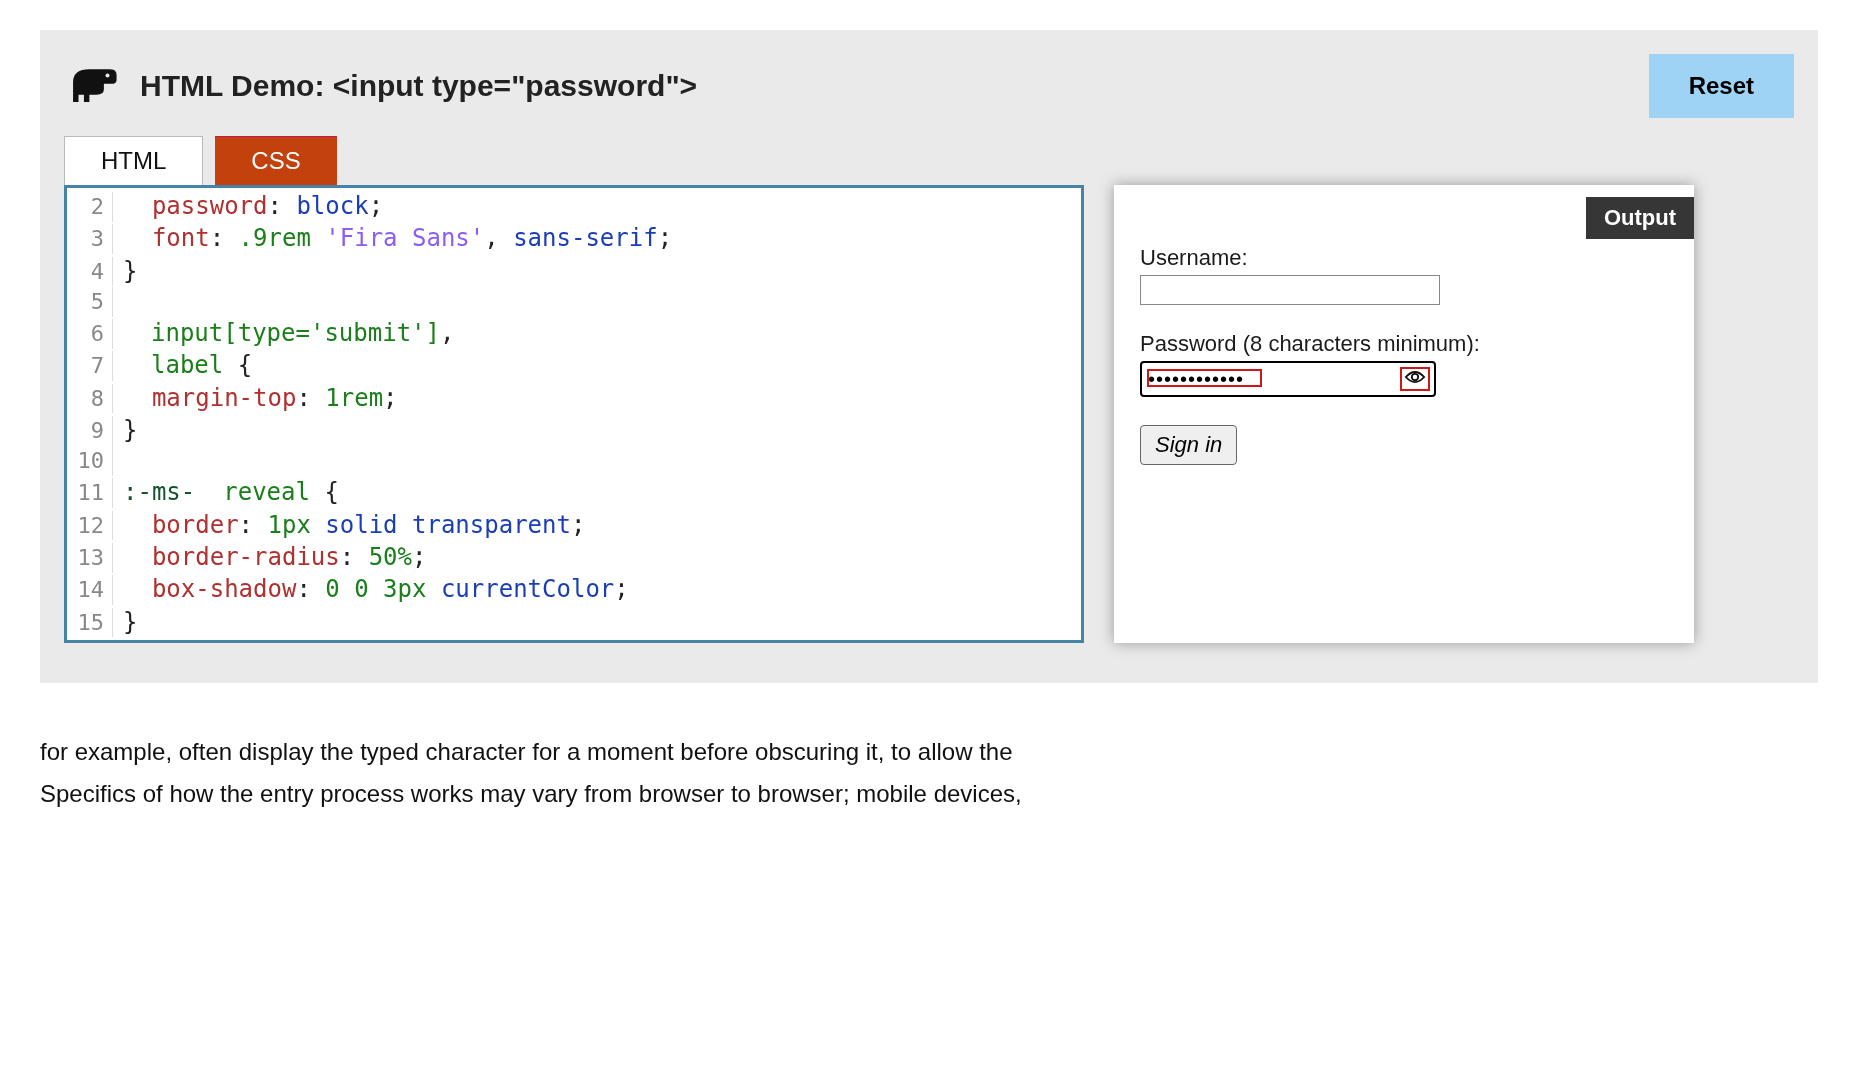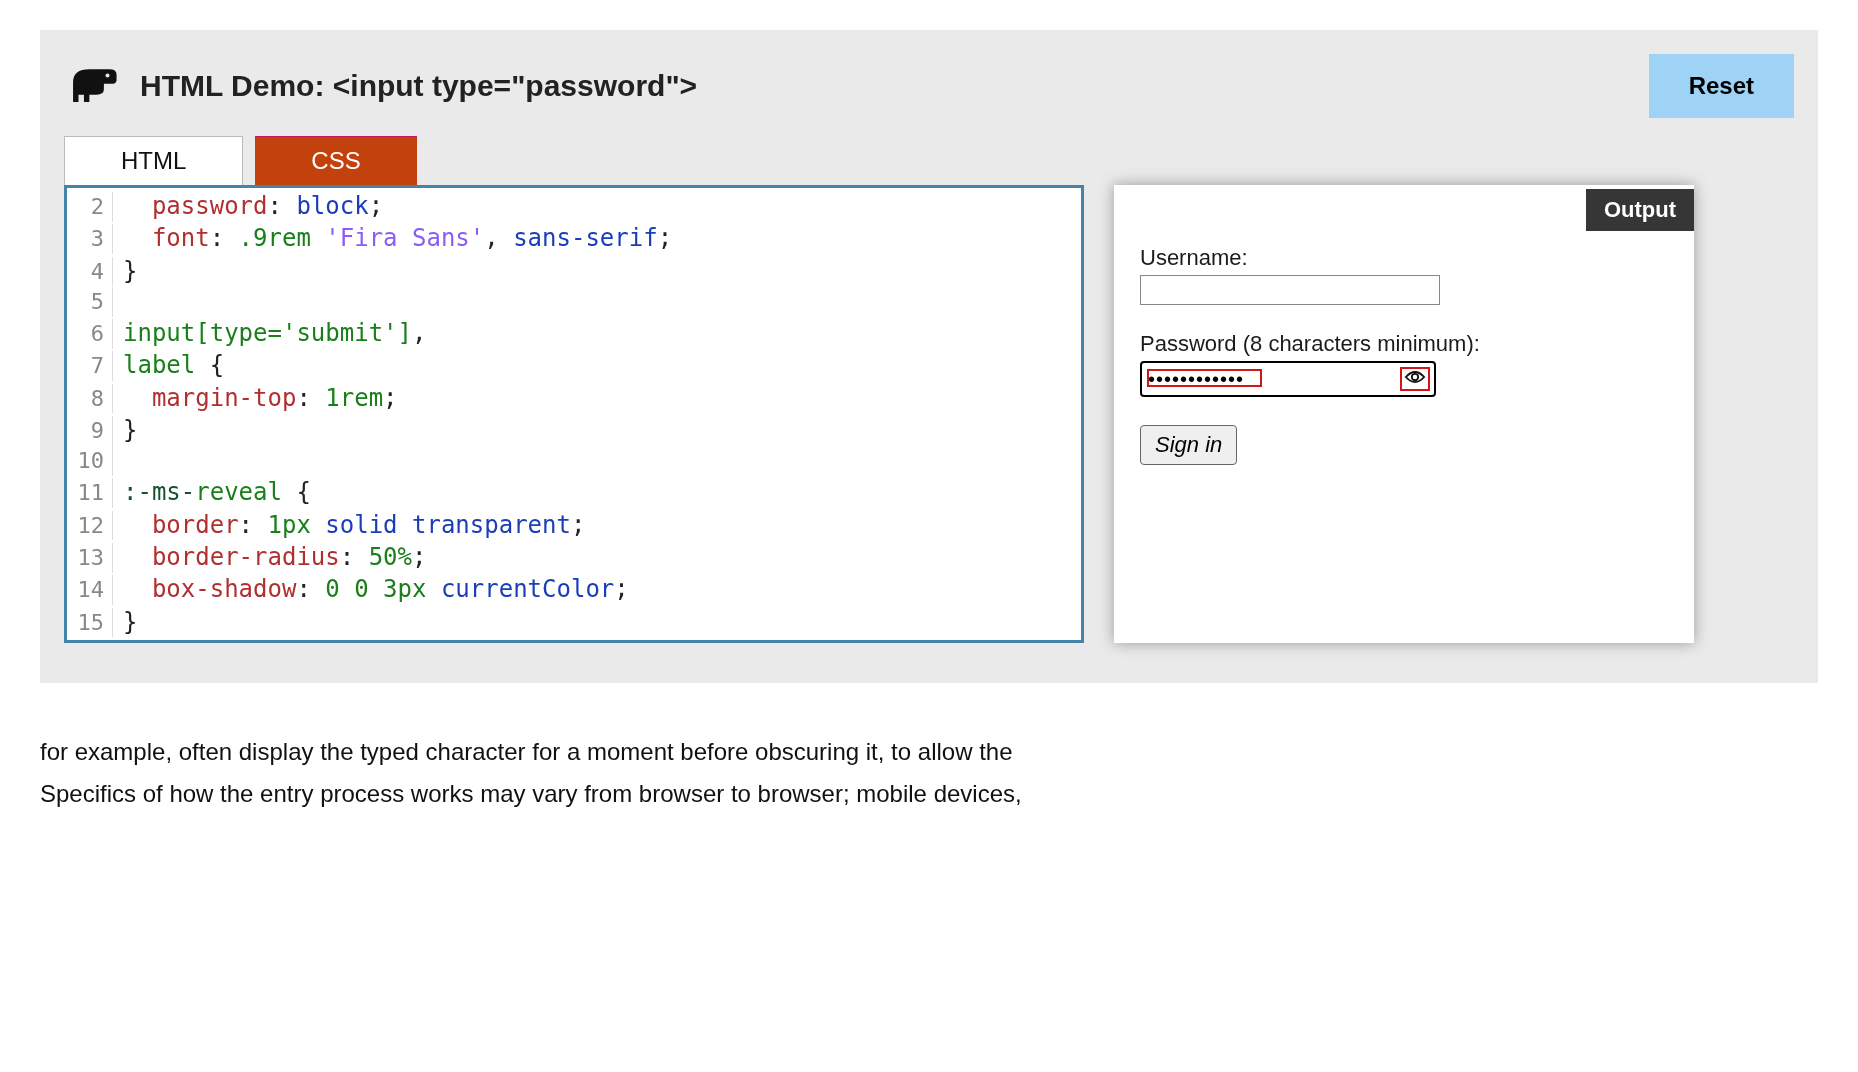--- a/index.html
+++ b/index.html
@@ -41,21 +41,21 @@
     color: #000;
     cursor: pointer;
   }
   .tabs {
     display: flex;
     gap: 12px;
     margin-left: 0;
     padding-left: 0;
   }
   .tab {
-    padding: 10px 56px;
+    padding: 10px 36px;
     font-size: 24px;
     background: #fff;
     border: 1px solid #bbb;
     border-bottom: none;
     cursor: pointer;
     color: #111;
   }
   .tab.active {
     background: #c2410c;
     color: #fff;
@@ -87,37 +87,37 @@
     padding-right: 8px;
     color: #888;
     border-right: 1px solid #ddd;
     user-select: none;
     font-size: 22px;
   }
   .code {
     padding-left: 10px;
     white-space: pre;
   }
-  .tok-sel   { color: #1a7f1a; }
+  .tok-sel   { color: #1a7f1a; margin-left: 28px; }
   .tok-prop  { color: #b03030; }
   .tok-val   { color: #1a3db8; }
   .tok-num   { color: #1a7f1a; }
   .tok-punc  { color: #222; }
   .tok-str   { color: #8b5cf6; }
   .tok-pseudo{ color: #14532d; }
   .output-pane {
     width: 580px;
     background: #fff;
     box-shadow: 0 0 14px rgba(0,0,0,.35);
     position: relative;
     padding: 60px 26px 26px 26px;
   }
   .output-badge {
     position: absolute;
-    top: 4px; right: 0;
+    top: 12px; right: 0;
     background: #363636;
     color: #fff;
     font-weight: 700;
     font-size: 22px;
     padding: 8px 18px;
   }
   .out-label { display: block; font-size: 22px; margin-top: 0; font-family: Arial; }
   .out-uname {
     width: 300px; height: 30px; border: 1px solid #888; margin-top: 4px;
   }

